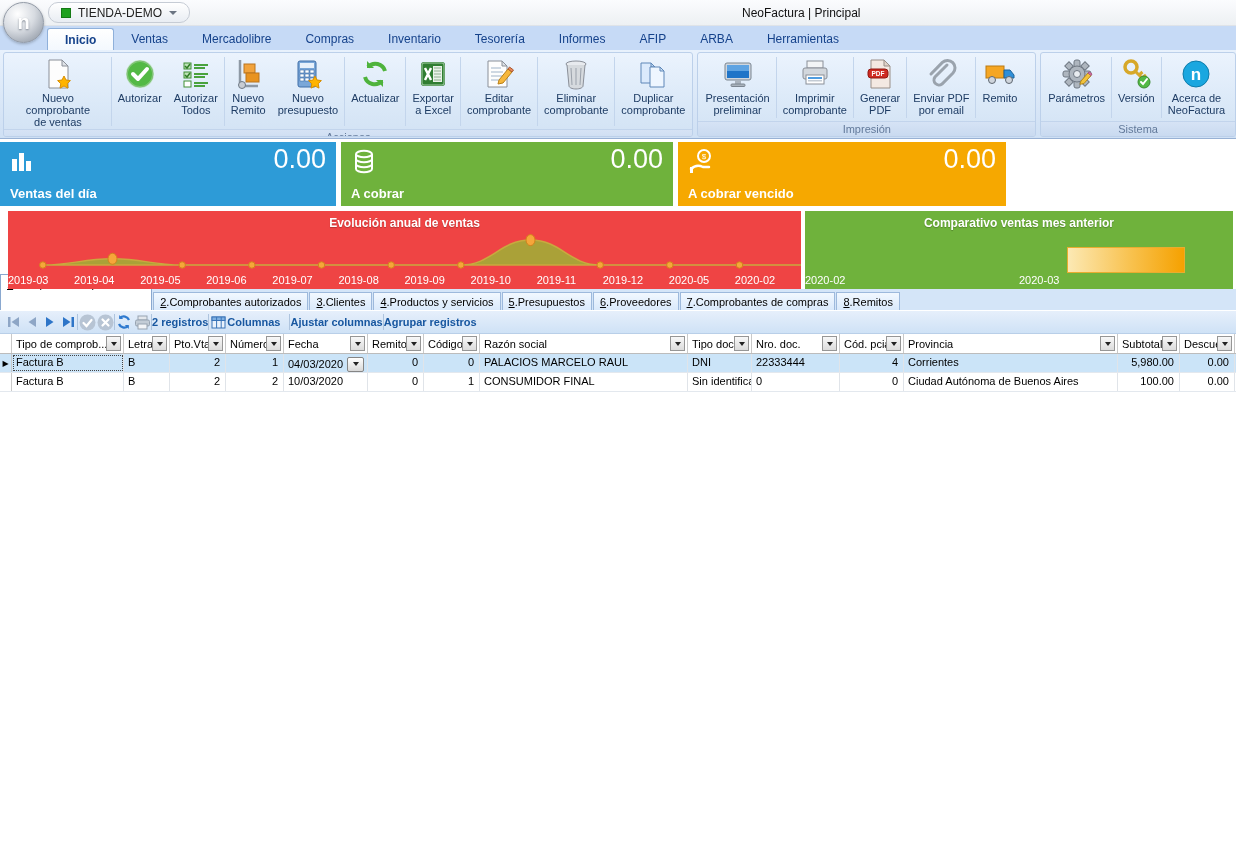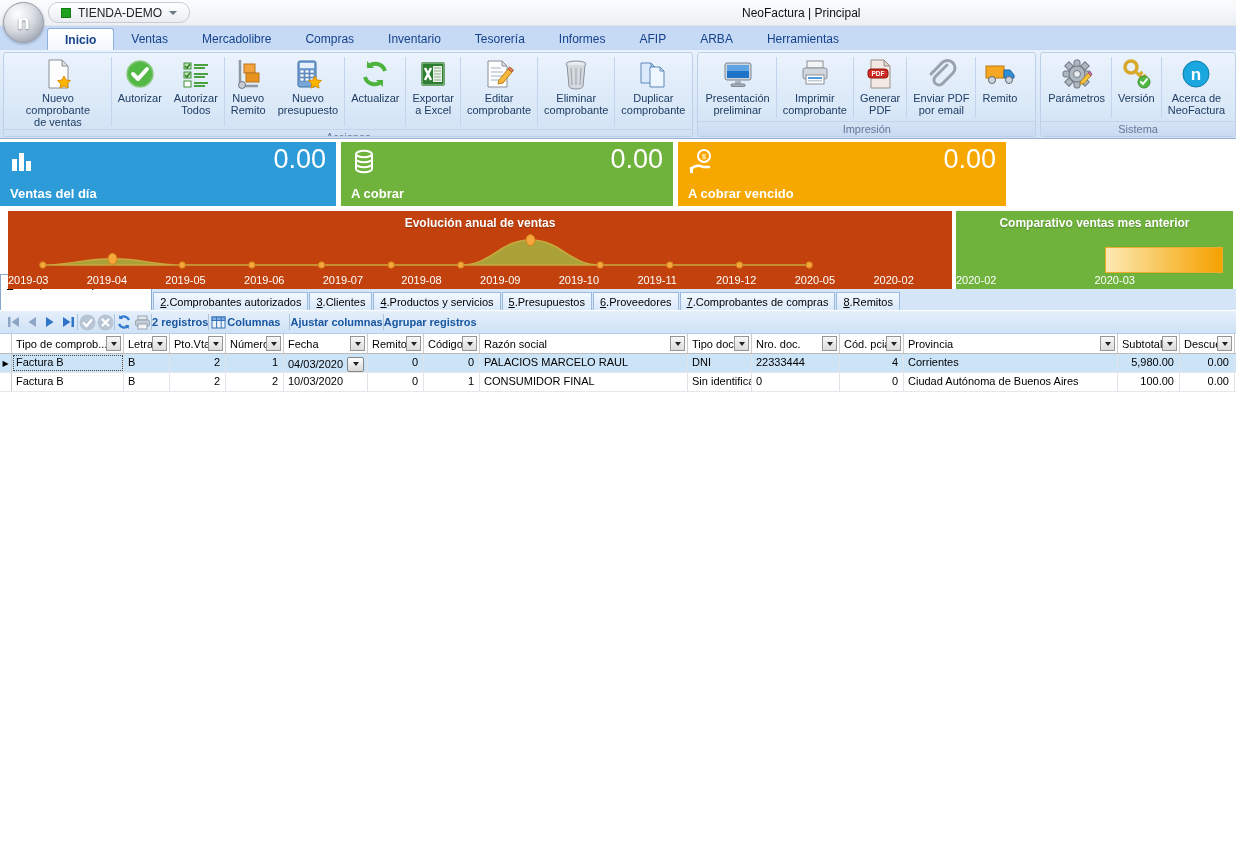--- a/index.html
+++ b/index.html
@@ -420,21 +420,21 @@
           <path d="M3 20c4-4 8-4 12-2h6" fill="none" stroke="#fff" stroke-width="2.5" stroke-linecap="round"></path>
           <rect x="2" y="18" width="3" height="6" fill="#fff"></rect>
         </svg>
     </span>
     <span class="cval">0.00</span>
     <span class="clbl">A cobrar vencido</span>
   </div>
 </div>
 
 <div class="charts">
-  <div class="chartpanel" id="evoPanel" style="width:944px;background:#c2410c">
+  <div class="chartpanel" id="evoPanel" style="width:793px;background:#ef4444">
     <div class="ctitle">Evolución anual de ventas</div>
     <div class="evo-wrap"><svg id="evoSvg" width="836" height="42">
           <path d="M 34.833333333333336 34 C 66.18333333333334 34, 73.15 27.76923076923077, 104.5 27.76923076923077 C 135.85000000000002 27.76923076923077, 142.81666666666666 34, 174.16666666666669 34 C 205.51666666666668 34, 212.48333333333335 34, 243.83333333333334 34 C 275.18333333333334 34, 282.15 34, 313.5 34 C 344.85 34, 351.81666666666666 34, 383.1666666666667 34 C 414.5166666666667 34, 421.48333333333335 34, 452.83333333333337 34 C 484.18333333333334 34, 491.15000000000003 9.076923076923077, 522.5 9.076923076923077 C 553.85 9.076923076923077, 560.8166666666667 34, 592.1666666666667 34 C 623.5166666666668 34, 630.4833333333333 34, 661.8333333333334 34 C 693.1833333333334 34, 700.15 34, 731.5 34 C 762.85 34, 769.8166666666667 34, 801.1666666666667 34 L 801.1666666666667 34 L 34.833333333333336 34 Z" fill="#aaa138" stroke="#c9a93e" stroke-width="1.5"></path>
           <ellipse cx="34.833333333333336" cy="34" rx="3.2" ry="3.2" fill="#f6a63a" stroke="#d2821c"></ellipse>
           <ellipse cx="104.5" cy="27.76923076923077" rx="4.5" ry="5.5" fill="#f6a63a" stroke="#d2821c"></ellipse>
           <ellipse cx="174.16666666666669" cy="34" rx="3.2" ry="3.2" fill="#f6a63a" stroke="#d2821c"></ellipse>
           <ellipse cx="243.83333333333334" cy="34" rx="3.2" ry="3.2" fill="#f6a63a" stroke="#d2821c"></ellipse>
           <ellipse cx="313.5" cy="34" rx="3.2" ry="3.2" fill="#f6a63a" stroke="#d2821c"></ellipse>
           <ellipse cx="383.1666666666667" cy="34" rx="3.2" ry="3.2" fill="#f6a63a" stroke="#d2821c"></ellipse>
           <ellipse cx="452.83333333333337" cy="34" rx="3.2" ry="3.2" fill="#f6a63a" stroke="#d2821c"></ellipse>

